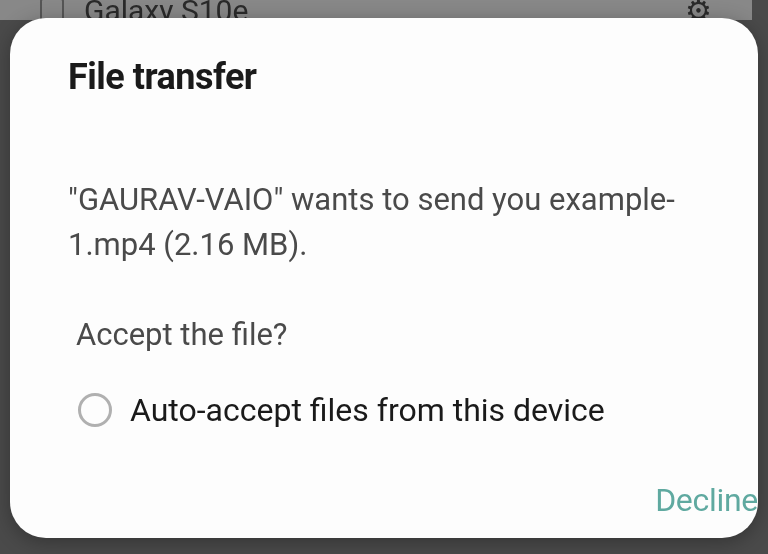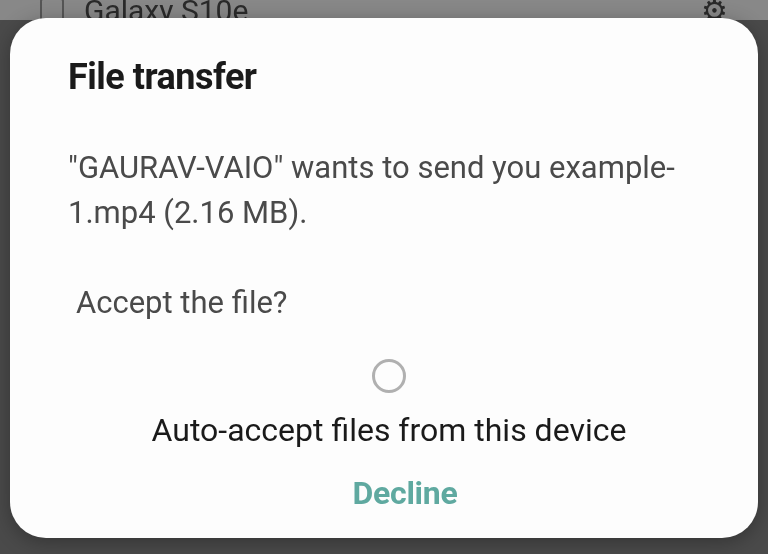--- a/index.html
+++ b/index.html
@@ -12,21 +12,21 @@
       height: 554px;
       background: #4a4a4a;
       font-family: -apple-system, BlinkMacSystemFont, 'Segoe UI', Roboto, sans-serif;
       overflow: hidden;
       position: relative;
     }
     .background-row {
       position: absolute;
       top: 0;
       left: 0;
-      right: 0;
+      right: 16px;
       height: 20px;
       background: #888;
       display: flex;
       align-items: center;
       padding: 0 40px;
       color: #2a2a2a;
       font-size: 30px;
       font-weight: 400;
       justify-content: space-between;
     }
@@ -46,20 +46,21 @@
       top: 18px;
       left: 10px;
       right: 10px;
       bottom: 16px;
       background: #fdfdfd;
       border-radius: 36px;
       box-shadow: 0 4px 20px rgba(0,0,0,0.3);
       padding: 38px 0 0 0;
       display: flex;
       flex-direction: column;
+      gap: 32px;
     }
     .dialog-title {
       font-size: 36px;
       font-weight: 700;
       color: #1a1a1a;
       padding: 0 58px;
       margin-bottom: 48px;
       letter-spacing: -0.5px;
     }
     .dialog-body {
@@ -78,21 +79,20 @@
       color: #4a4a4a;
       margin-bottom: 38px;
       padding-left: 8px;
       font-weight: 400;
     }
     .radio-row {
       display: flex;
       align-items: center;
       gap: 18px;
       padding-left: 10px;
-      flex-direction: column;
     }
     .radio-circle {
       width: 34px;
       height: 34px;
       border: 3px solid #b0b0b0;
       border-radius: 50%;
       flex-shrink: 0;
     }
     .radio-label {
       font-size: 32px;
@@ -100,23 +100,23 @@
       font-weight: 400;
     }
     .dialog-actions {
       display: flex;
       height: 92px;
       align-items: center;
       margin-top: auto;
     }
     .action-btn {
       flex: 1;
-      text-align: center;
+      text-align: right;
       font-size: 32px;
-      font-weight: 700;
+      font-weight: 400;
       color: #5fa9a0;
       cursor: pointer;
       padding: 20px 0;
       letter-spacing: -0.3px;
       margin-left: 42px;
     }
   </style>
 </head>
 <body>
 

